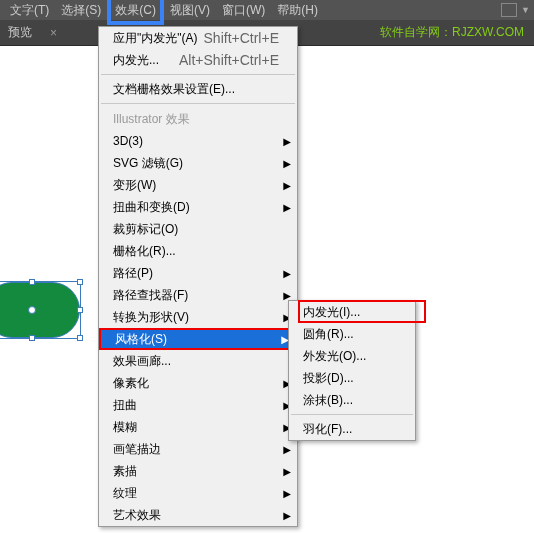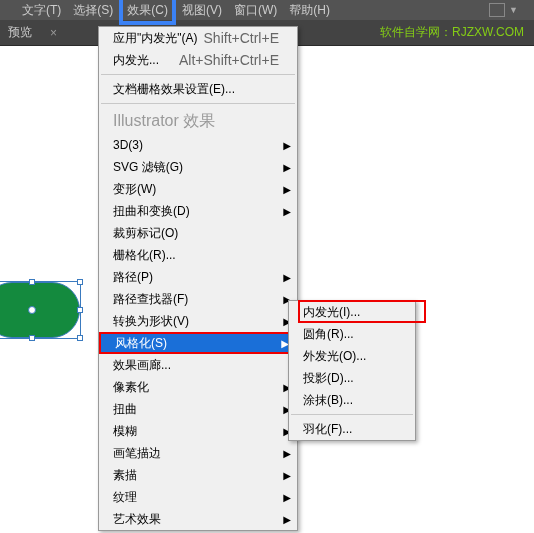--- a/index.html
+++ b/index.html
@@ -1,38 +1,38 @@
 <!DOCTYPE html>
 <html><head>
 <meta charset="utf-8">
 <style>
 * { margin: 0; padding: 0; box-sizing: border-box; font-family: "Microsoft YaHei", sans-serif; }
 body { background: #fff; width: 534px; height: 533px; overflow: hidden; position: relative; }
-.menubar { background: #535353; height: 20px; display: flex; align-items: center; color: #ccc; font-size: 12px; padding: 0 16px; }
+.menubar { background: #535353; height: 20px; display: flex; align-items: center; color: #ccc; font-size: 12px; padding: 0 4px; }
 .menu-item { padding: 4px 6px; cursor: pointer; }
 .menu-item.hl { border: 4px solid #3b82f6; padding: 2px 4px; }
 .menu-right { margin-left: auto; display: flex; align-items: center; gap: 8px; }
 .tabbar { background: #434343; height: 26px; display: flex; align-items: center; color: #ccc; font-size: 12px; border-bottom: 1px solid #2a2a2a; }
 .tab { padding: 4px 8px; display: flex; align-items: center; gap: 18px; }
 .tab-close { color: #999; }
 .tabbar-right { margin-left: auto; color: #84cc16; padding-right: 10px; font-size: 12px; }
 .canvas-area { position: absolute; top: 52px; left: 0; width: 100px; height: 480px; background: #fff; }
 .pill { position: absolute; top: 230px; left: -16px; width: 96px; height: 56px; background: #148a3e; border-radius: 28px; border: 1px solid #3a7abf; }
 .pill .sel { position: absolute; inset: -2px; border: 1px solid #3a7abf; }
 .pill .hnd { position: absolute; width: 6px; height: 6px; background: #fff; border: 1px solid #3a7abf; }
 .pill .anchor { position: absolute; width: 8px; height: 8px; border: 1px solid #3a7abf; background: #fff; border-radius: 50%; }
 .dd { position: absolute; background: #f0f0f0; border: 1px solid #999; box-shadow: 2px 2px 4px rgba(0,0,0,0.3); font-size: 12px; color: #000; }
 .dd1 { top: 26px; left: 98px; width: 200px; }
 .dd2 { top: 300px; left: 288px; width: 128px; }
 .dd-row { display: flex; align-items: center; height: 22px; padding: 0 18px 0 14px; position: relative; }
 .dd-row.sel { background: #1a6fd8; color: #fff; }
 .dd-row .shc { margin-left: auto; font-size: 14px; color: #666; }
 .dd-row .arrow { position: absolute; right: 6px; font-size: 10px; }
 .dd-sep { height: 1px; background: #c8c8c8; margin: 3px 2px; }
-.dd-header { color: #9a9a9a; padding: 4px 14px 2px; font-size: 16px; }
+.dd-header { color: #9a9a9a; padding: 4px 14px 2px; font-size: 12px; }
 .redbox { border: 2px solid #e00; }
 .redbox-ovl { position: absolute; border: 2px solid #e00; pointer-events: none; }
 .toolbar-icons { display: flex; align-items: center; gap: 4px; }
 .tbico { width: 16px; height: 14px; border: 1px solid #888; background: #535353; }
 </style>
 </head>
 <body>
 
 <div class="menubar">
   <span class="menu-item">文字(T)</span>

